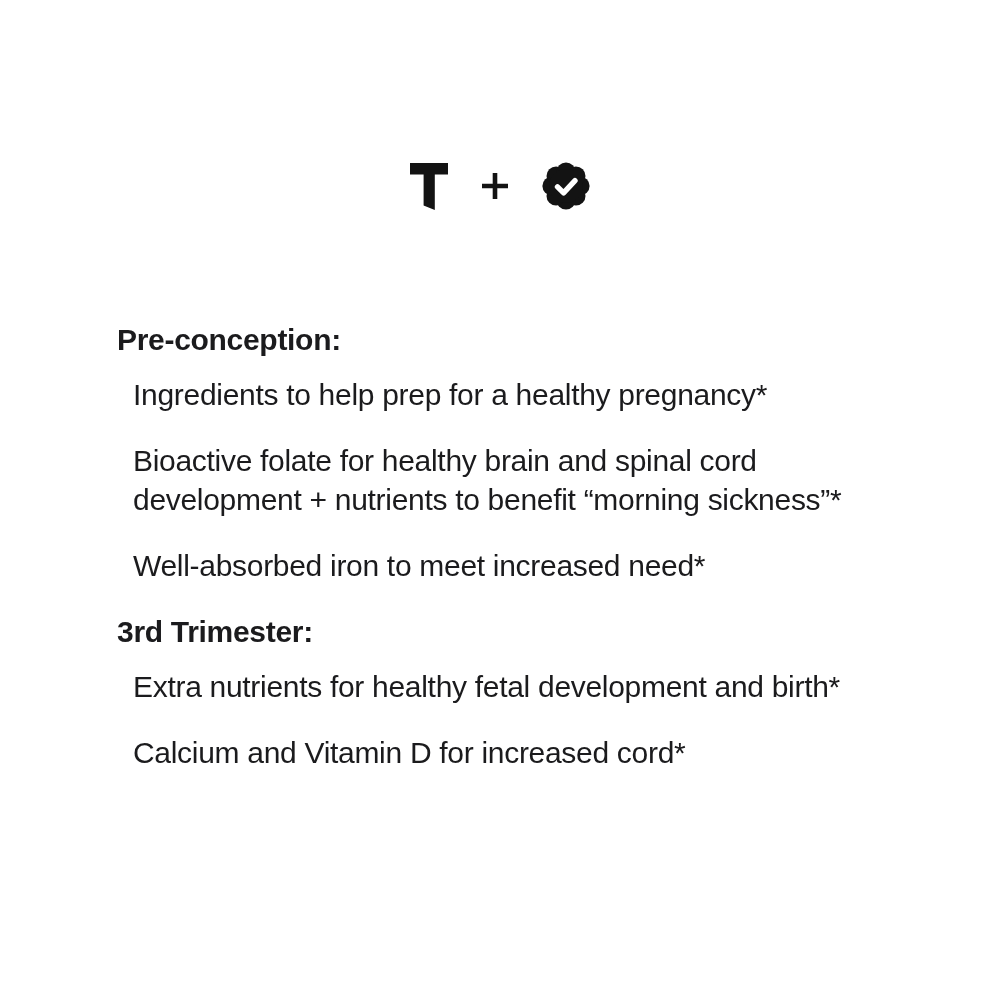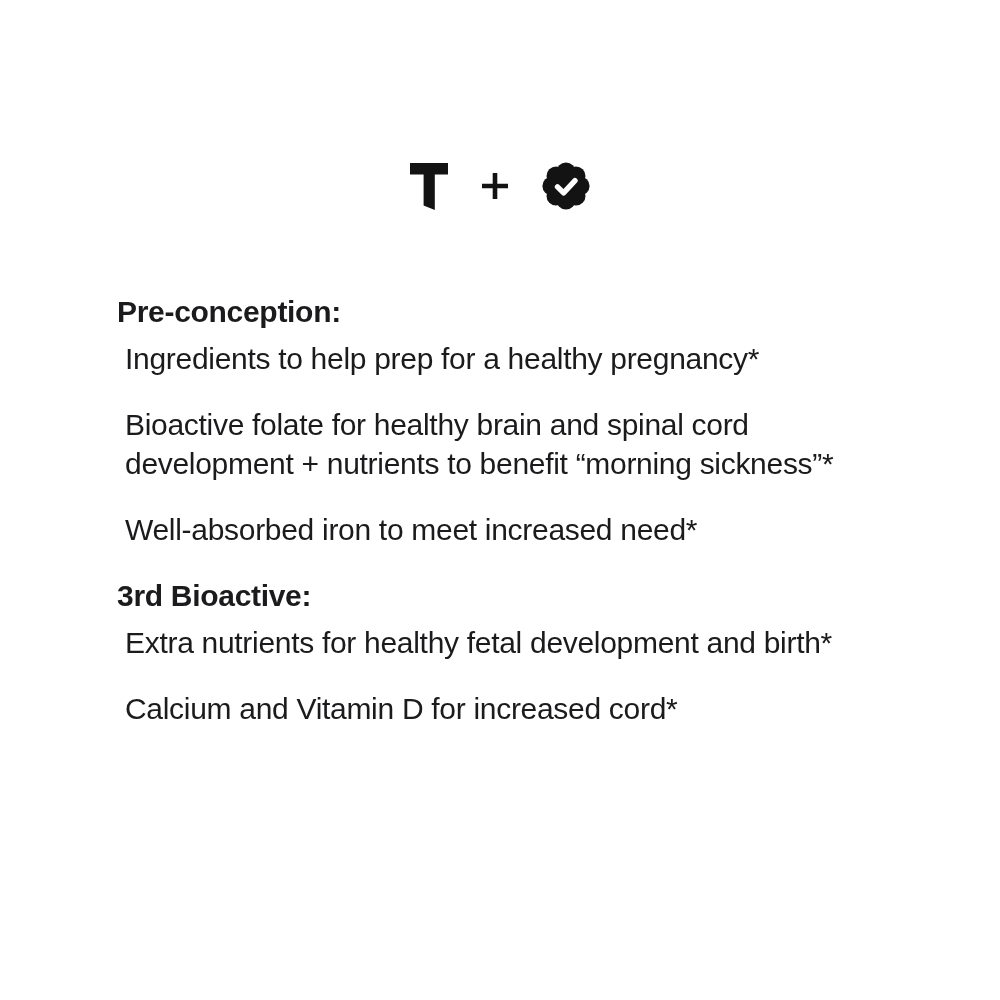--- a/index.html
+++ b/index.html
@@ -23,37 +23,37 @@
     width: 1000px;
     height: 48px;
     display: flex;
     justify-content: center;
     align-items: center;
     gap: 33px;
   }
   .logo-row svg { display: block; }
   .content {
     position: absolute;
-    top: 292px;
+    top: 320px;
     left: 117px;
     width: 866px;
   }
   .stage {
     margin: 0 0 27px 0;
   }
   .stage-heading {
     margin: 0;
     font-size: 30px;
     line-height: 39px;
     font-weight: 700;
     letter-spacing: -0.3px;
     color: #1b1b1d;
   }
   .stage-body {
-    margin: 8px;
+    margin: 16px;
     font-size: 30px;
     line-height: 39px;
     font-weight: 400;
     letter-spacing: -0.3px;
     color: #1b1b1d;
     white-space: pre-line;
   }
 </style>
 </head>
 <body>
@@ -94,21 +94,21 @@
     <section class="stage">
       <p class="stage-body">Bioactive folate for healthy brain and spinal cord
 development + nutrients to benefit “morning sickness”*</p>
     </section>
 
     <section class="stage">
       <p class="stage-body">Well-absorbed iron to meet increased need*</p>
     </section>
 
     <section class="stage">
-      <h2 class="stage-heading">3rd Bioactive:</h2>
+      <h2 class="stage-heading">3rd Trimester:</h2>
       <p class="stage-body">Extra nutrients for healthy fetal development and birth*</p>
     </section>
 
     <section class="stage">
       <p class="stage-body">Calcium and Vitamin D for increased cord*</p>
     </section>
   </div>
 
 </div>
 

